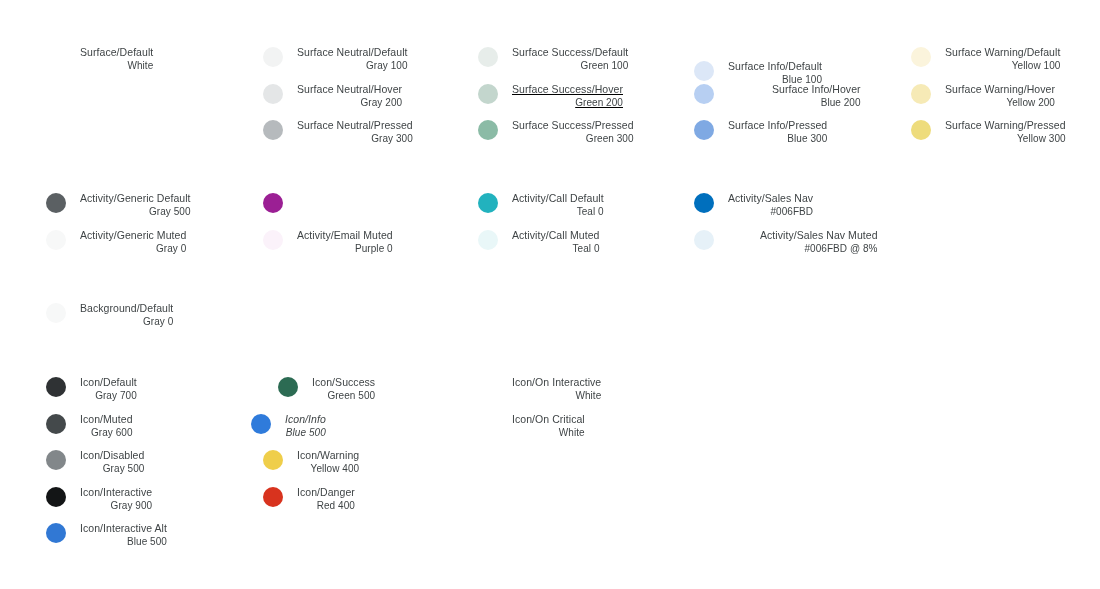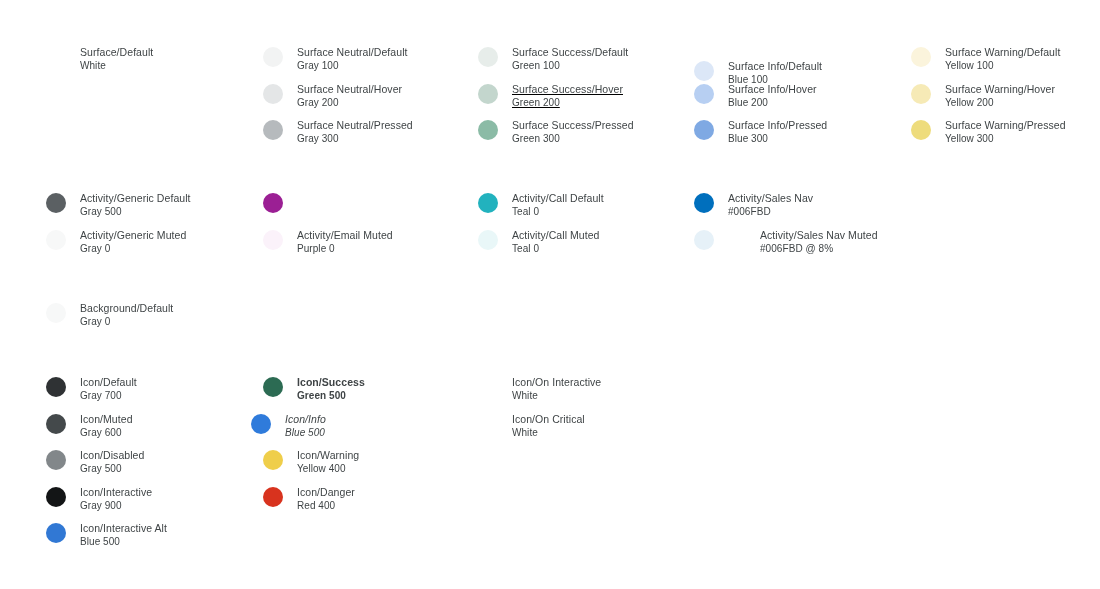--- a/index.html
+++ b/index.html
@@ -12,20 +12,21 @@
     background: #ffffff;
     font-family: "Liberation Sans", sans-serif;
     position: relative;
     overflow: hidden;
     -webkit-font-smoothing: antialiased;
   }
   .canvas {
     position: relative;
     width: 916px;
     height: 589px;
+    text-align: right;
   }
   .group {
     position: absolute;
   }
   .swatch-row {
     position: absolute;
     display: flex;
     align-items: flex-start;
     white-space: nowrap;
   }
@@ -109,21 +110,21 @@
           <div class="token-value">Green 300</div>
         </div>
       </div>
       <div class="swatch-row" style="left: 694px; top: 60px;">
         <div class="chip" title="#DCE7F7" style="background: rgb(220, 231, 247);"></div>
         <div class="labels">
           <div class="token-name">Surface Info/Default</div>
           <div class="token-value">Blue 100</div>
         </div>
       </div>
-      <div class="swatch-row" style="left: 694px; top: 82.5px;">
+      <div class="swatch-row" style="left: 694px; top: 82.5px; gap: 44px;">
         <div class="chip" title="#B7CFF2" style="background: rgb(183, 207, 242);"></div>
         <div class="labels">
           <div class="token-name">Surface Info/Hover</div>
           <div class="token-value">Blue 200</div>
         </div>
       </div>
       <div class="swatch-row" style="left: 694px; top: 119px;">
         <div class="chip" title="#7FA9E3" style="background: rgb(127, 169, 227);"></div>
         <div class="labels">
           <div class="token-name">Surface Info/Pressed</div>
@@ -244,21 +245,21 @@
           <div class="token-value">Gray 900</div>
         </div>
       </div>
       <div class="swatch-row" style="left: 46px; top: 522px;">
         <div class="chip" title="#3178D4" style="background: rgb(49, 120, 212);"></div>
         <div class="labels">
           <div class="token-name">Icon/Interactive Alt</div>
           <div class="token-value">Blue 500</div>
         </div>
       </div>
-      <div class="swatch-row" style="left: 263px; top: 376px; font-weight: bold;">
+      <div class="swatch-row" style="left: 278px; top: 376px;">
         <div class="chip" title="#2C6B53" style="background: rgb(44, 107, 83);"></div>
         <div class="labels">
           <div class="token-name">Icon/Success</div>
           <div class="token-value">Green 500</div>
         </div>
       </div>
       <div class="swatch-row" style="left: 251px; top: 412.5px; font-style: italic;">
         <div class="chip" title="#2F7BDB" style="background: rgb(47, 123, 219);"></div>
         <div class="labels">
           <div class="token-name">Icon/Info</div>

